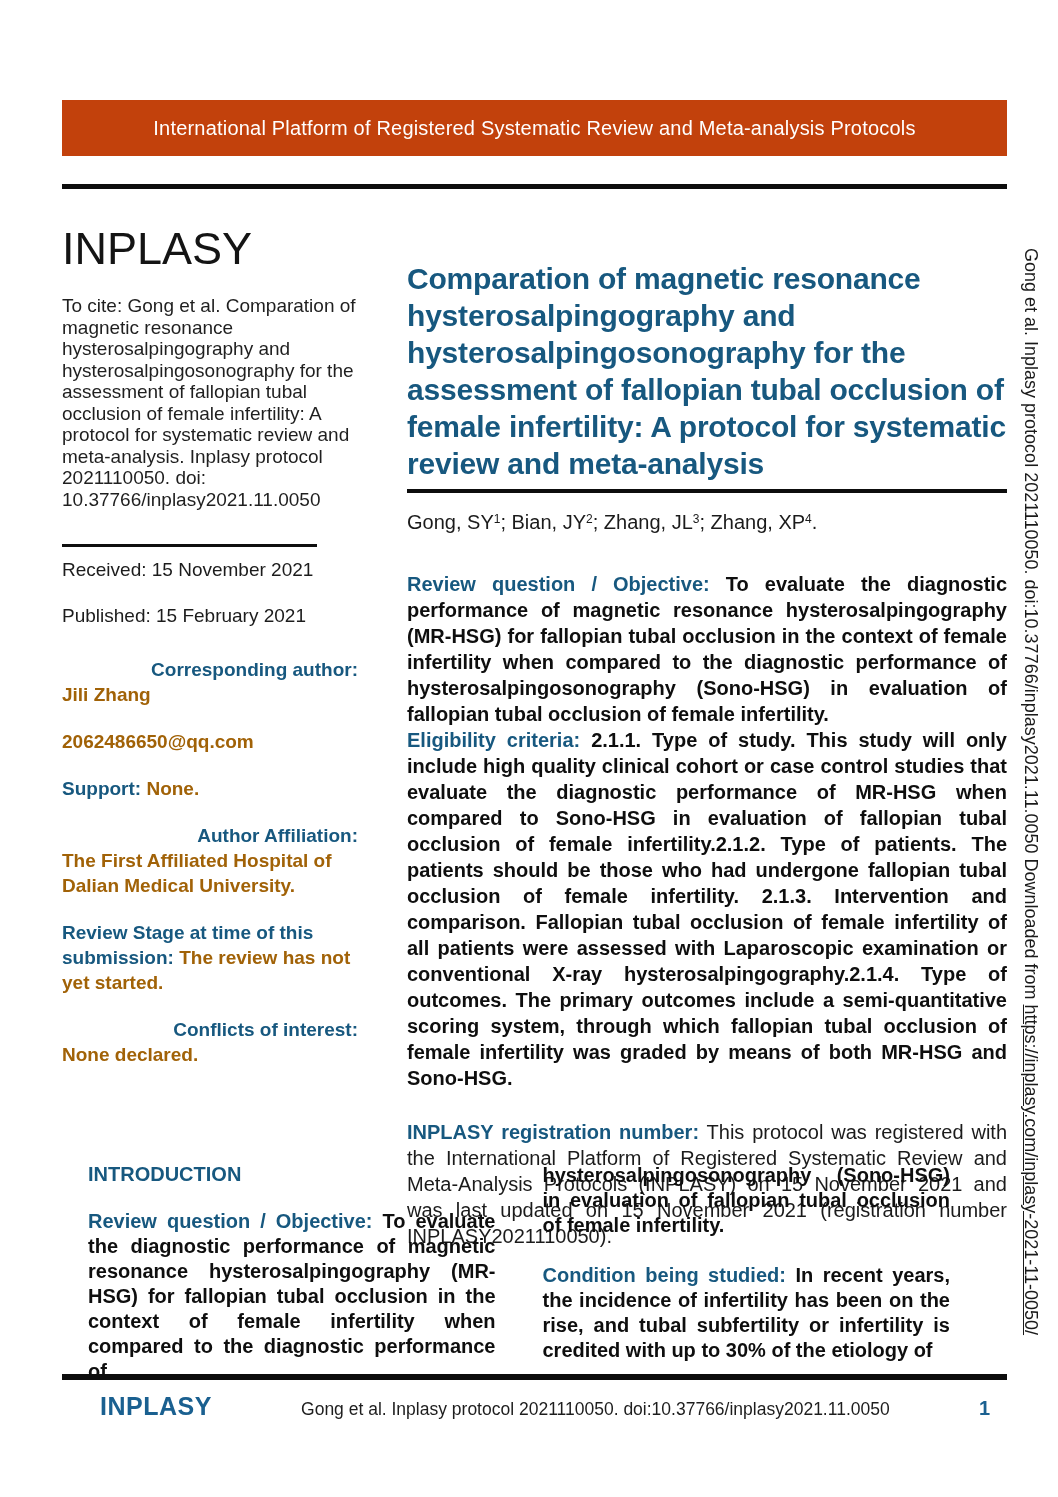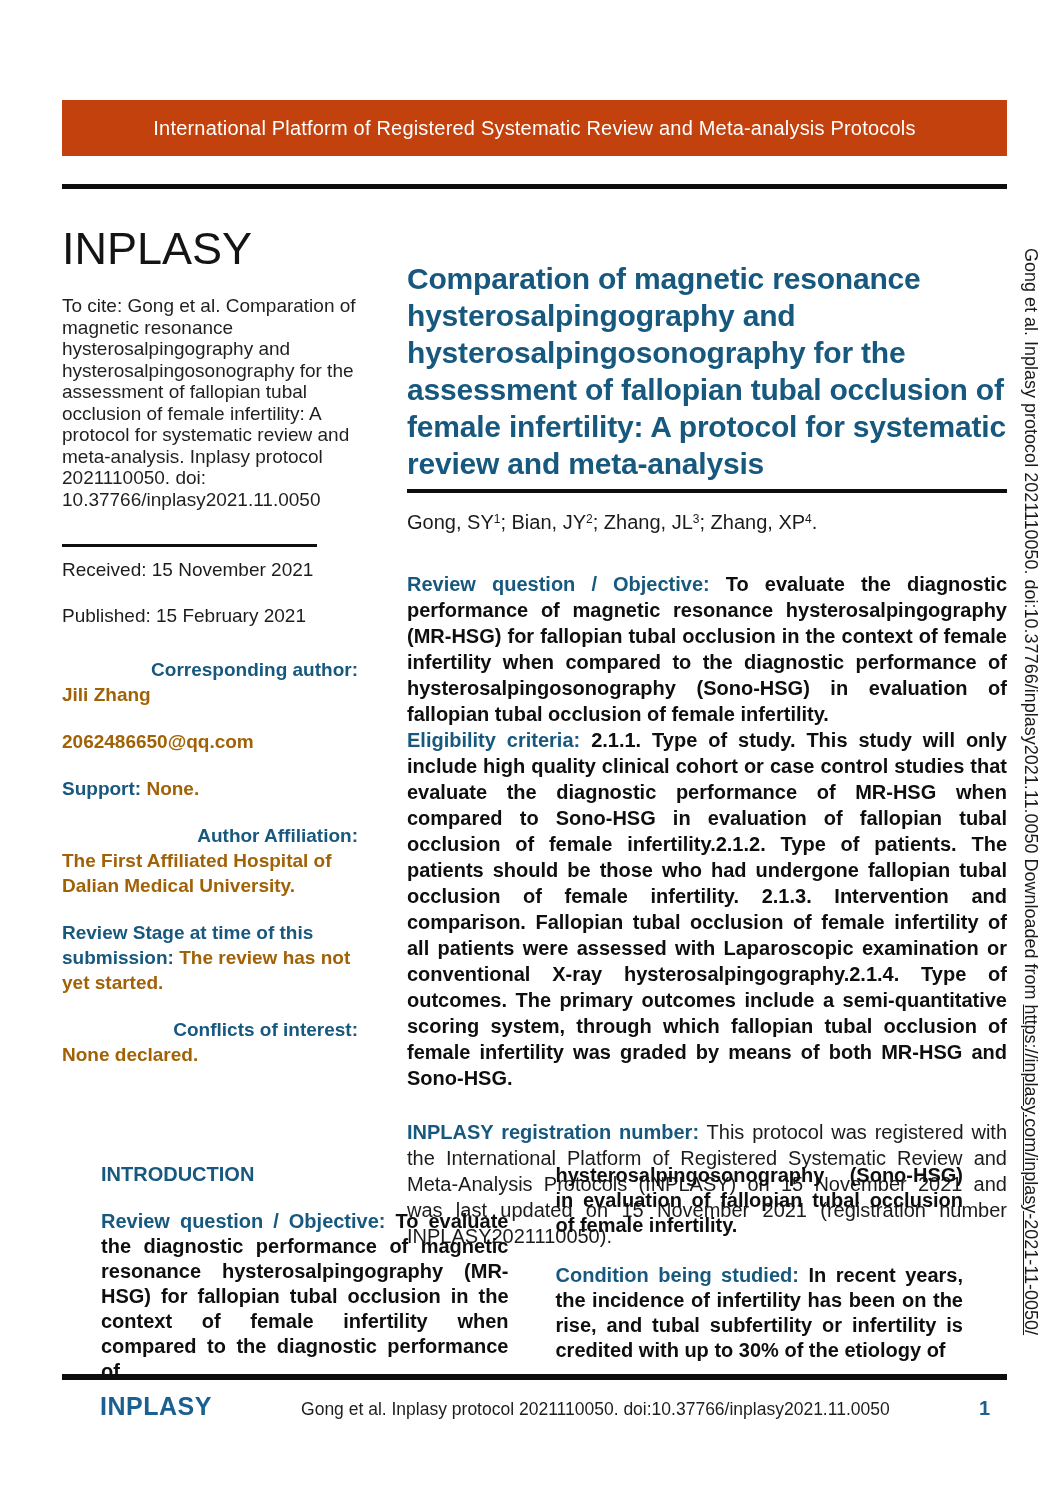--- a/index.html
+++ b/index.html
@@ -25,21 +25,21 @@
 
   .col-right { position:absolute; left:407px; top:234px; width:600px;margin-top:26px; }
   .article-title { font-size:30px; line-height:37px; font-weight:700; color:#17587F; letter-spacing:-0.2px; }
   .title-rule { margin-top:7px; height:4px; background:#0d0d0d; }
   .authors { margin-top:18px; font-size:20px; color:#1b1b1b; }
   .sup { font-size:12px; position:relative; top:-6px; }
   .para-group { margin-top:37px; }
   .jpara { text-align:justify; font-size:20px; line-height:26px; font-weight:700; color:#0e0e0e; }
   .reg-para { margin-top:28px; text-align:justify; font-size:20px; line-height:26px; font-weight:400; color:#1b1b1b; }
 
-  .intro { position:absolute; left:101px; top:1163px; width:862px; display:flex; gap:47px; }
+  .intro { position:absolute; left:88px; top:1163px; width:862px; display:flex; gap:47px; }
   .intro-col { width:408px; }
   .intro-heading { font-size:20px; font-weight:700; color:#17587F; }
   .ipara { text-align:justify; font-size:20px; line-height:25px; font-weight:700; color:#0e0e0e; }
   .intro-col .ipara.after-heading { margin-top:23px; }
   .intro-col .ipara.gap { margin-top:25px; }
 
   .footer-rule { position:absolute; left:62px; top:1374px; width:945px; height:6px; background:#0d0d0d; }
   .footer-row { position:absolute; left:100px; top:1392px; width:890px;
                 display:flex; align-items:baseline; justify-content:space-between; }
   .footer-brand { color:#1A6090; font-weight:700; font-size:25px; letter-spacing:0.5px; }

